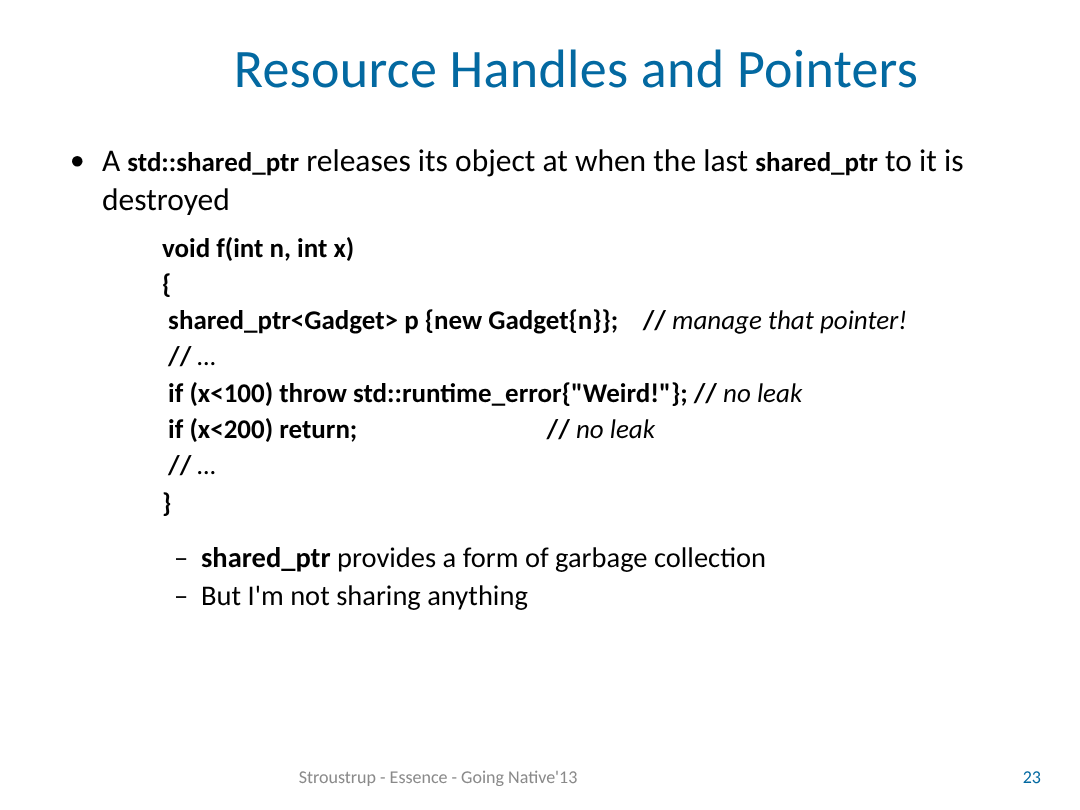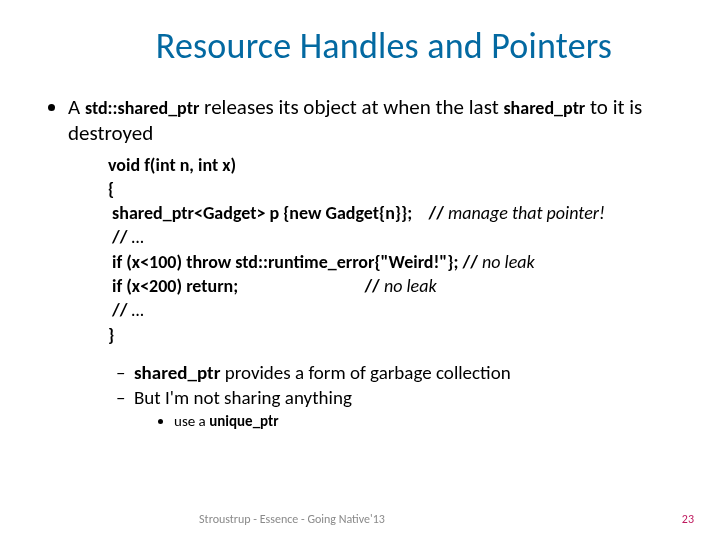--- a/index.html
+++ b/index.html
@@ -90,21 +90,21 @@
     width: 584px;
     font-size: 12px;
     color: #8a8a8a;
     text-align: center;
   }
   .pagenum {
     position: absolute;
     right: 26px;
     bottom: 14px;
     font-size: 12px;
-    color: #be185d;
+    color: #0369a1;
   }
   .bold { font-weight: 700; }
 </style>
 </head>
 <body>
 <div class="slide">
 
   <div class="title">Resource Handles and Pointers</div>
 
   <div class="body">
@@ -126,25 +126,20 @@
  <span>if (x&lt;200) return;</span>                               <span>//</span> <span class="cmt">no leak</span>
  <span>//</span> <span class="cmt">…</span>
 <span>}</span></div>
 
         <ul class="sub">
           <li>
             <span class="bold">shared_ptr</span><span> provides a form of garbage collection</span>
           </li>
           <li>
             <span>But I'm not sharing anything</span>
-            <ul class="subsub">
-              <li>
-                <span>use a</span> <span class="bold">unique_ptr</span>
-              </li>
-            </ul>
           </li>
         </ul>
       </li>
     </ul>
   </div>
 
   <div class="footer">Stroustrup - Essence - Going Native'13</div>
   <div class="pagenum">23</div>
 </div>
 

